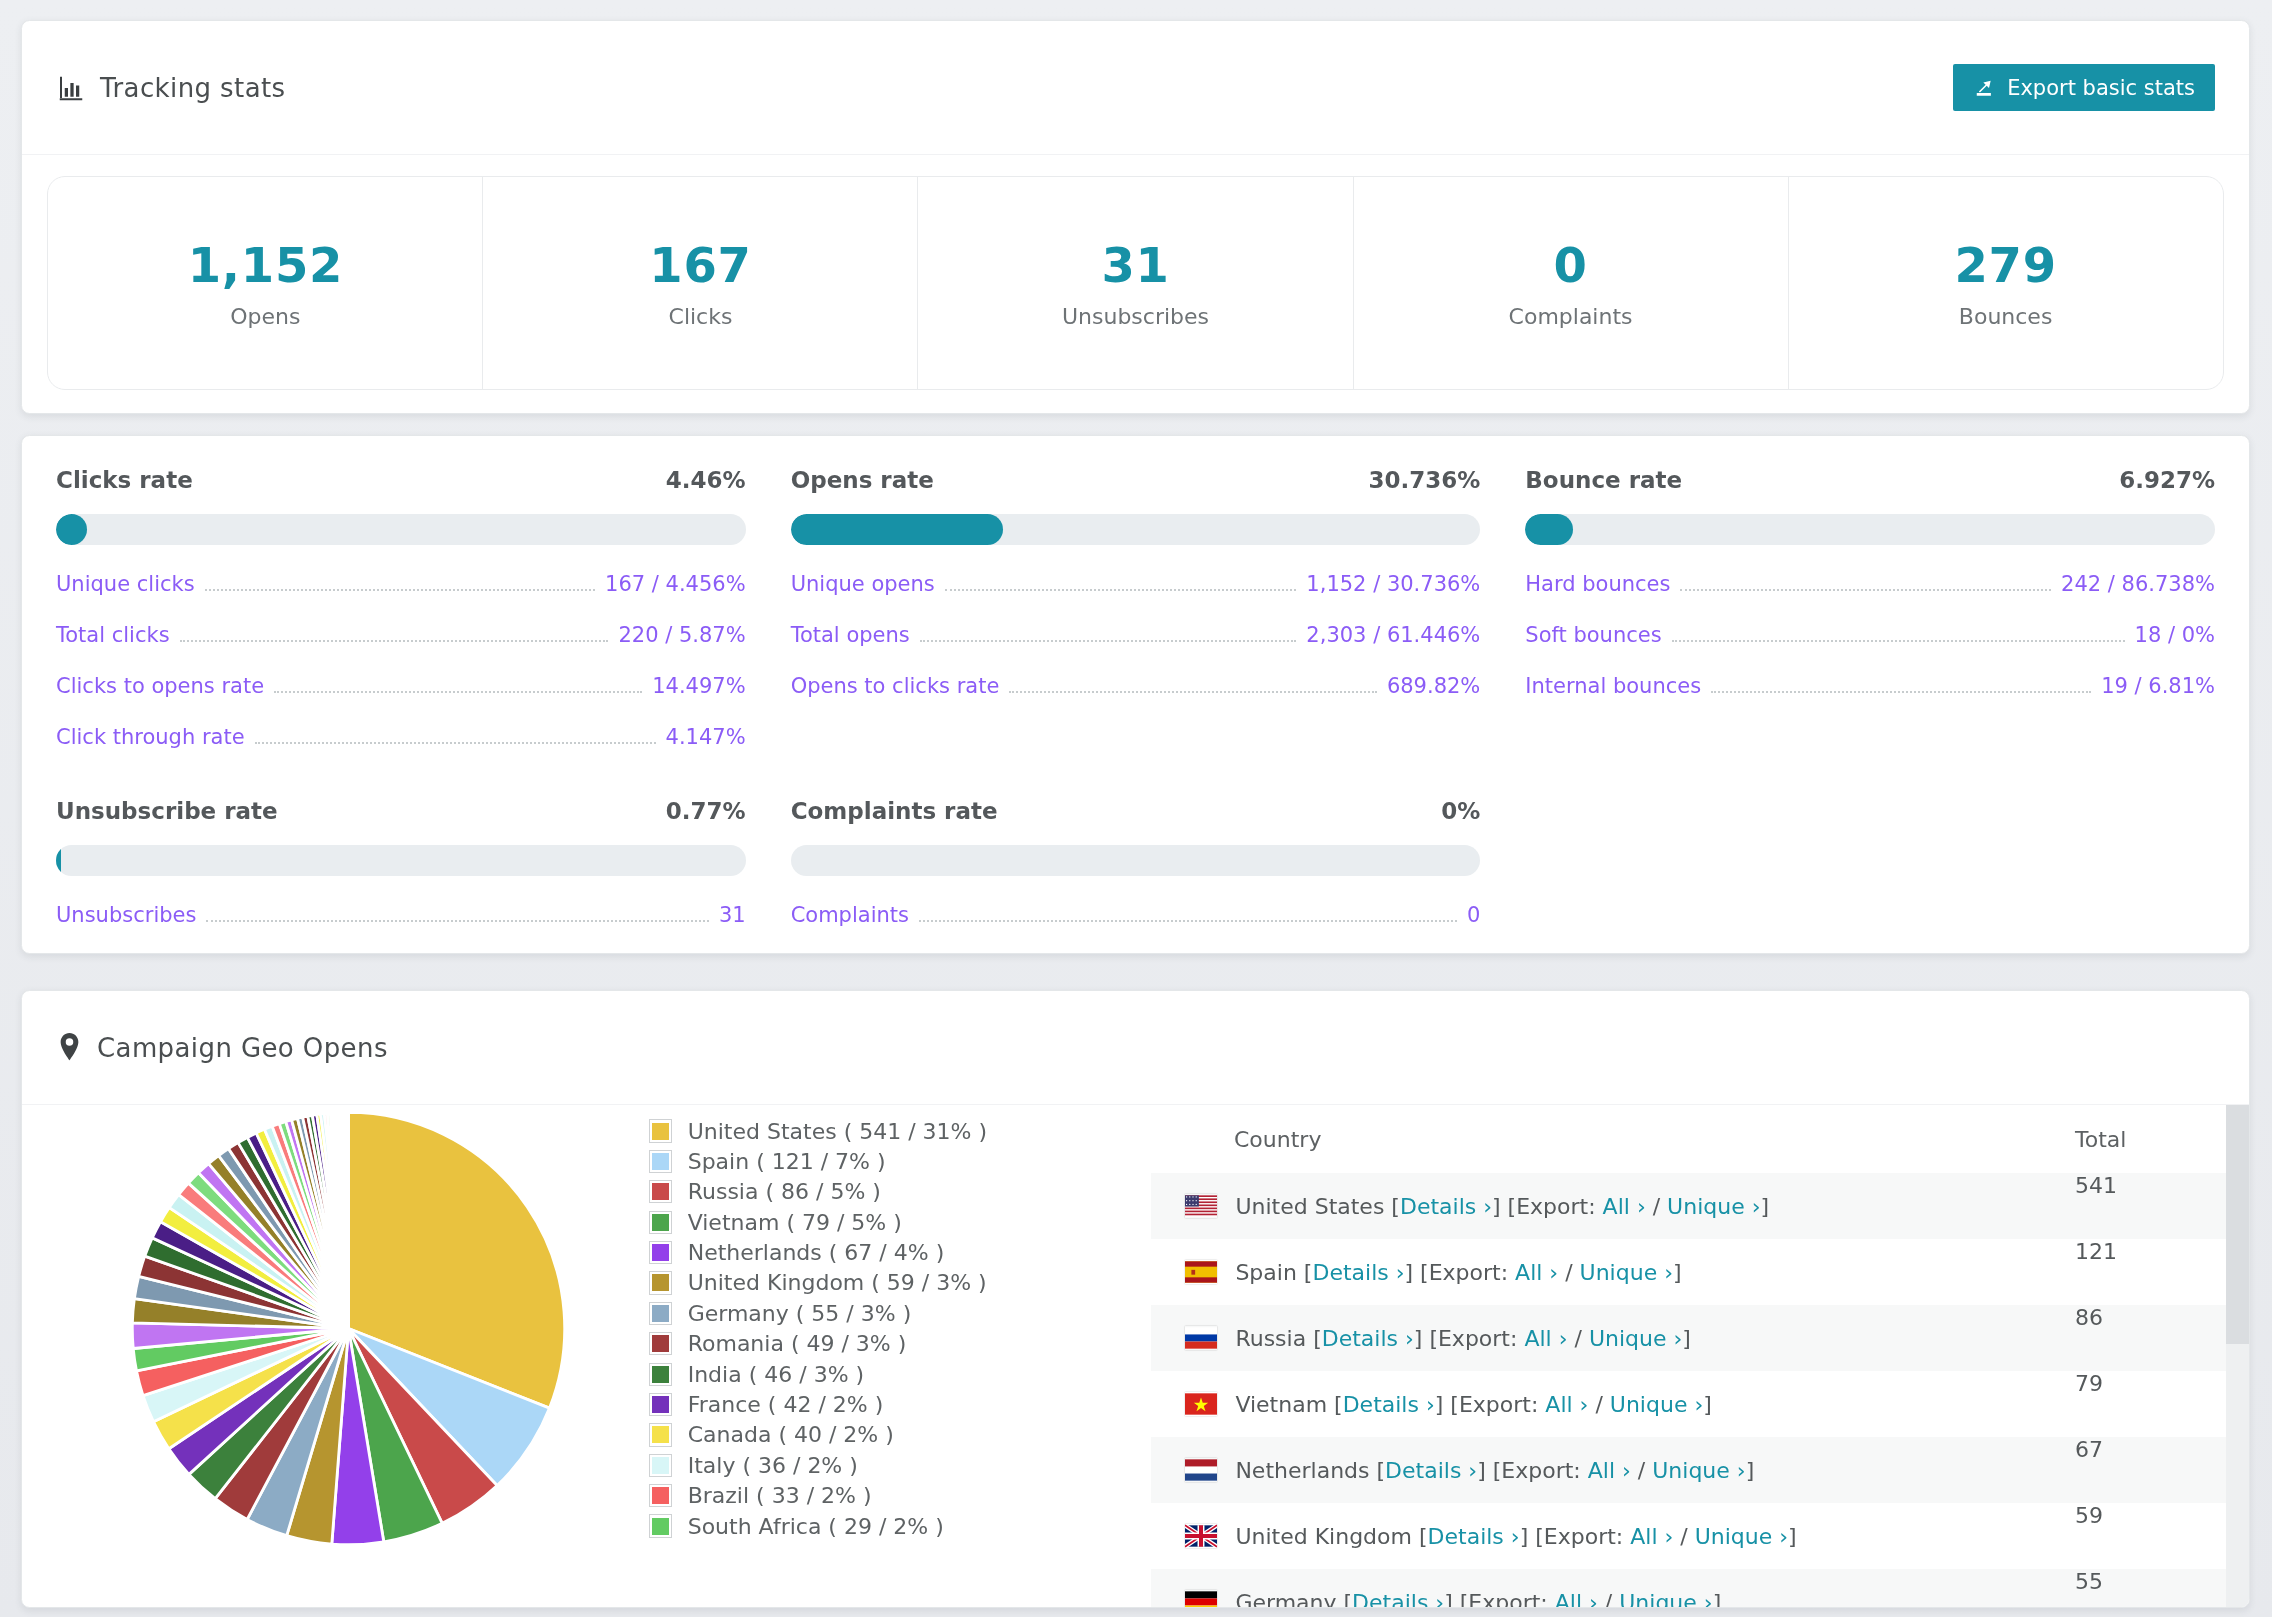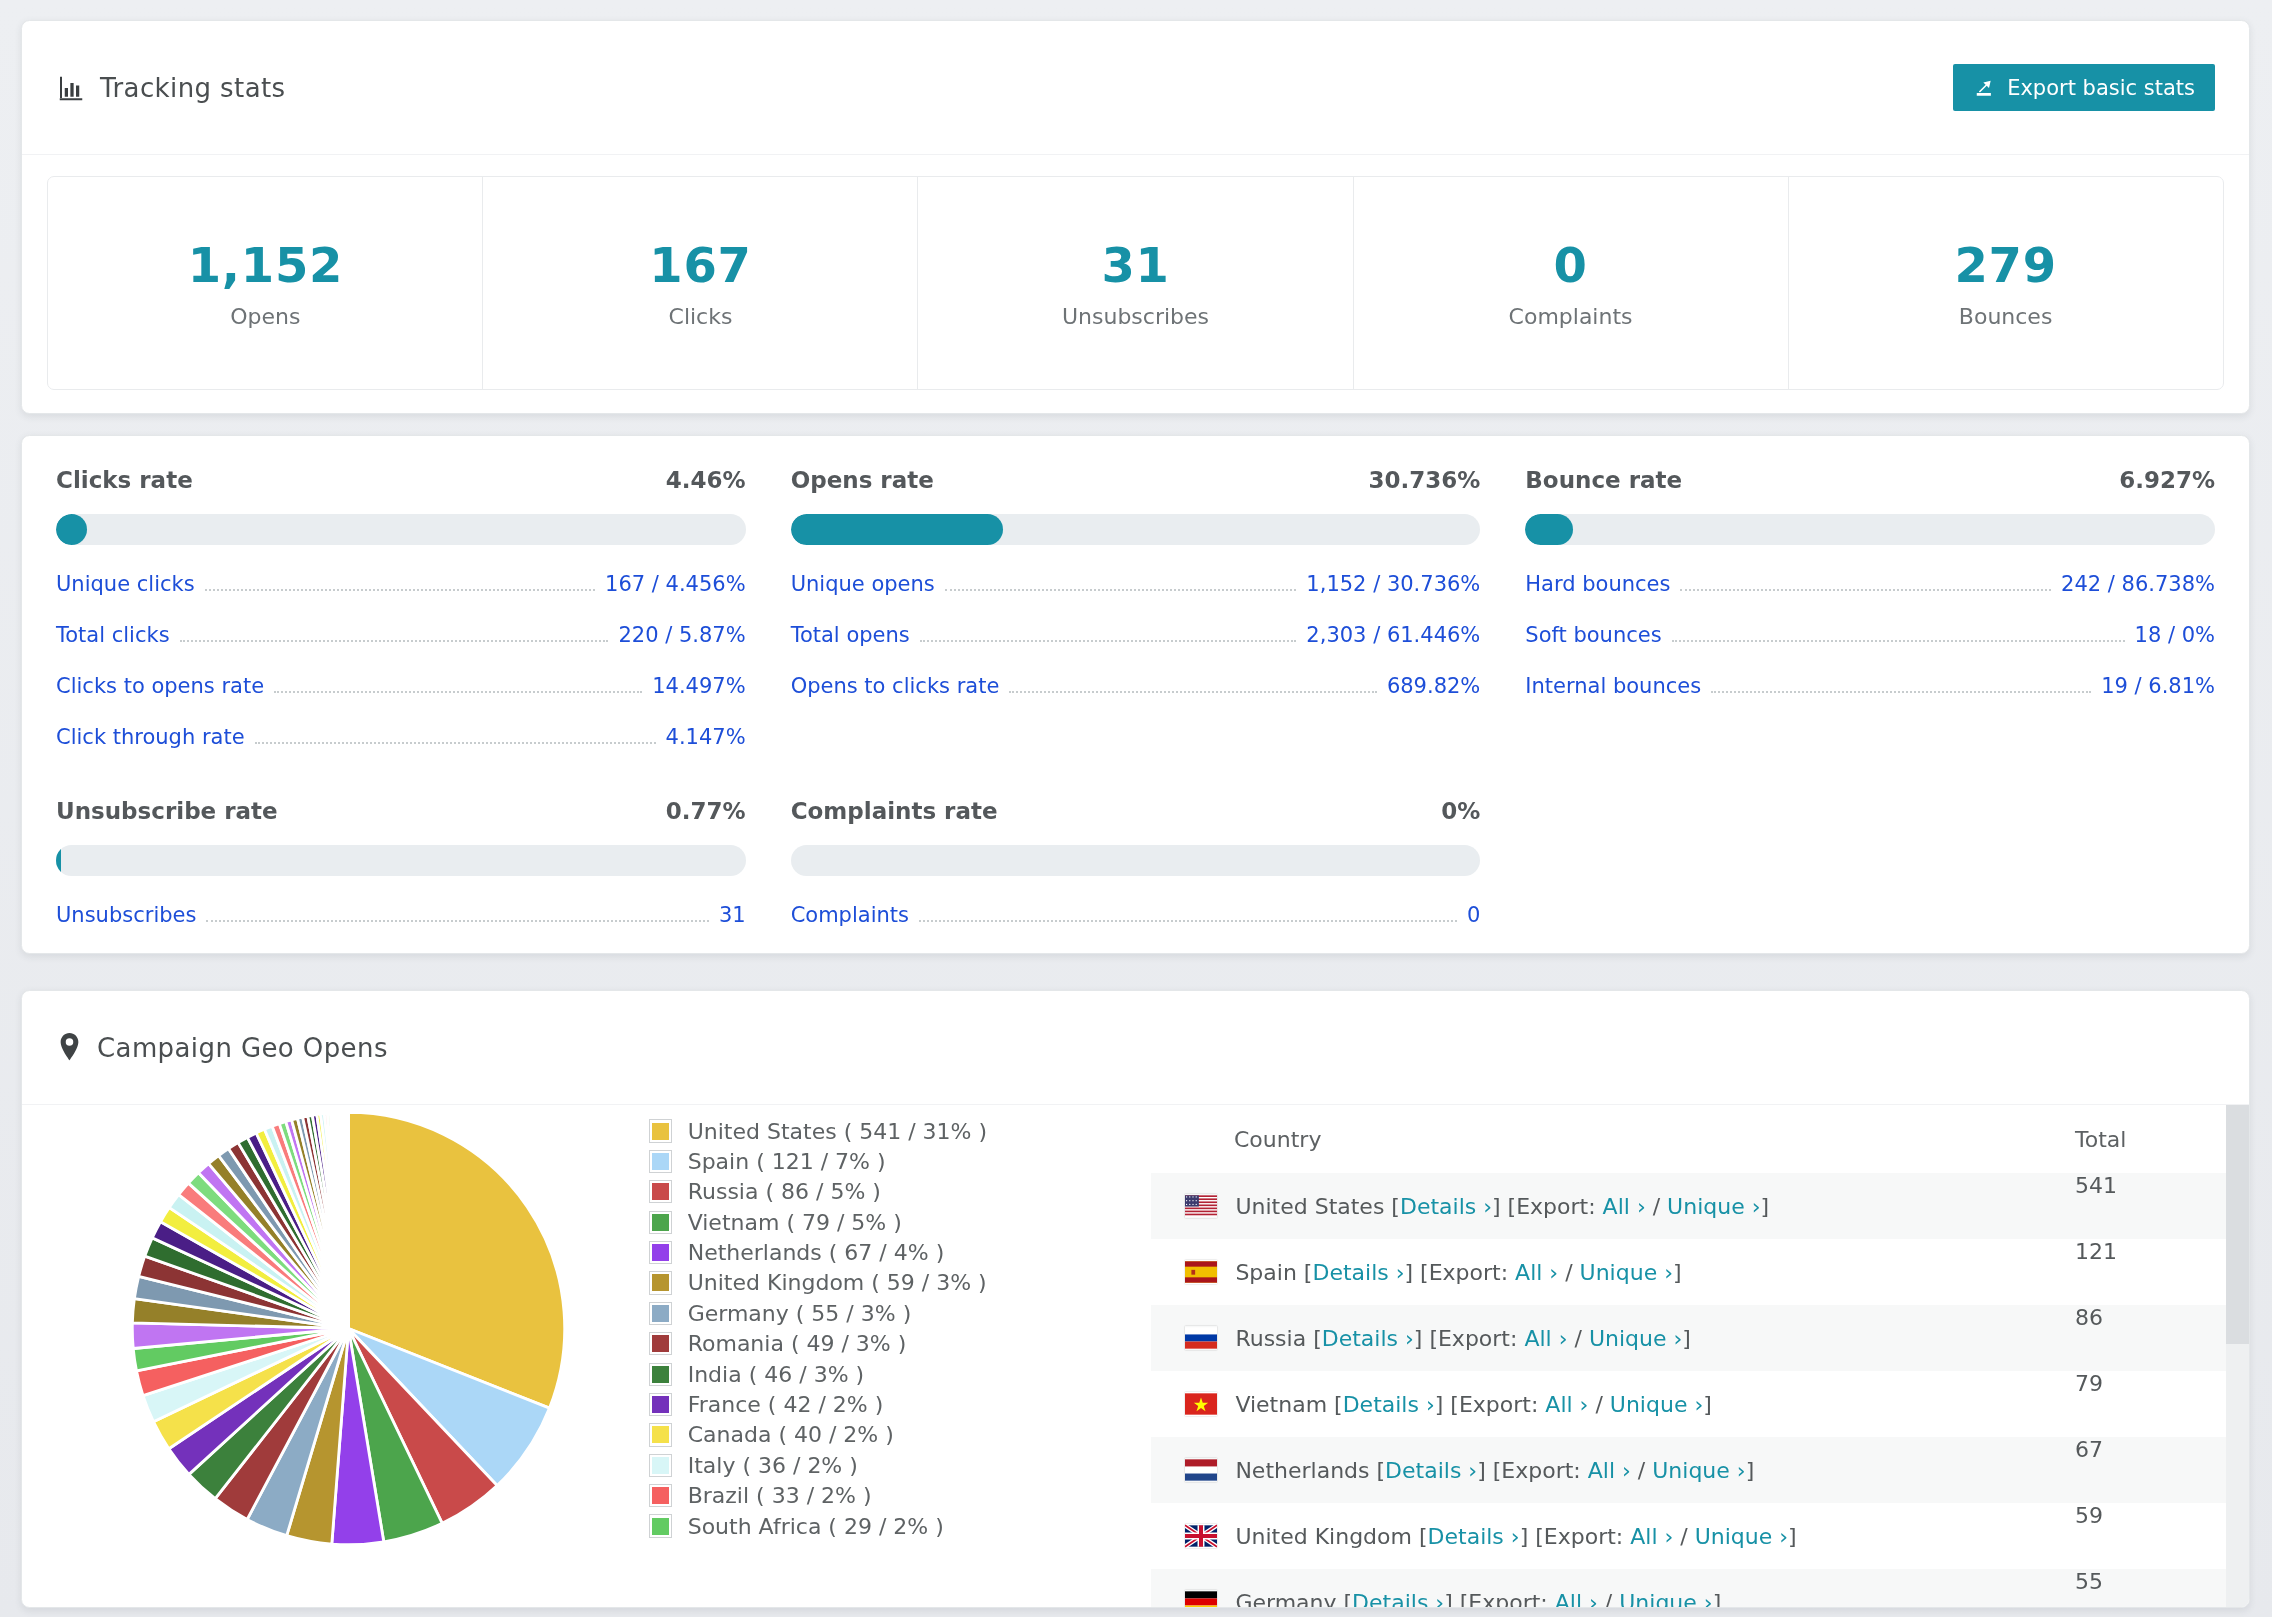--- a/index.html
+++ b/index.html
@@ -29,41 +29,41 @@
   
   #card-tracking{top:20px;height:394px}
   #card-tracking .card-header{height:117px}
   .export-btn{
     display:flex;align-items:center;gap:11.3px;
     background:#1791a6;color:#fff;border:none;border-radius:2px;
     height:47px;padding:0 20px;font-size:21px;font-family:inherit;cursor:pointer;
   }
   .stats-row{
     margin:21px 25.4px 0 25.4px;height:212px;
-    border:1.4px solid #e9ebed;border-radius:7px;
+    border:1.4px solid #e9ebed;border-radius:18px;
     display:flex;
   }
   .stat-box{
     flex:1;display:flex;flex-direction:column;align-items:center;justify-content:center;
     border-right:1.4px solid #e9ebed;
   }
   .stat-box:last-child{border-right:none}
   .stat-value{font-size:48px;font-weight:700;color:#1791a6;letter-spacing:0.7px}
   .stat-label{font-size:22px;color:#6e7376;margin-top:11.3px}
   
   #card-rates{top:435px;height:519px;padding:31px 34px;box-sizing:border-box}
   #rates-grid{
     display:grid;grid-template-columns:1fr 1fr 1fr;
     column-gap:45px;row-gap:49px;
   }
   .rate-head{display:flex;justify-content:space-between;align-items:baseline;margin-bottom:21px}
   .rate-title,.rate-value{font-size:23px;font-weight:700;color:#54585b}
   .bar-track{height:31px;background:#e9edf0;border-radius:15.5px;overflow:hidden;position:relative}
   .bar-fill{position:absolute;left:0;top:0;bottom:0;background:#1791a6;border-radius:15.5px}
-  .detail-row{display:flex;align-items:flex-end;margin-top:28px;font-size:21px;color:#1d4ed8;line-height:1.1}
+  .detail-row{display:flex;align-items:flex-end;margin-top:28px;font-size:21px;color:#8b5cf6;line-height:1.1}
   .detail-label{white-space:nowrap}
   .detail-leader{flex:1;border-bottom:2.1px dotted #c7ccce;margin:0 10px 5px 10px;min-width:21px}
   .detail-value{white-space:nowrap}
   
   #card-geo{top:990px;height:618px}
   #card-geo .card-header{height:97px}
   #geo-content{position:relative;height:519px}
   #pie-wrap{position:absolute;left:99px;top:-4.2px;width:455px;height:455px}
   
   #legend{position:absolute;left:627px;top:14px;display:flex;flex-direction:column;gap:6.4px}

